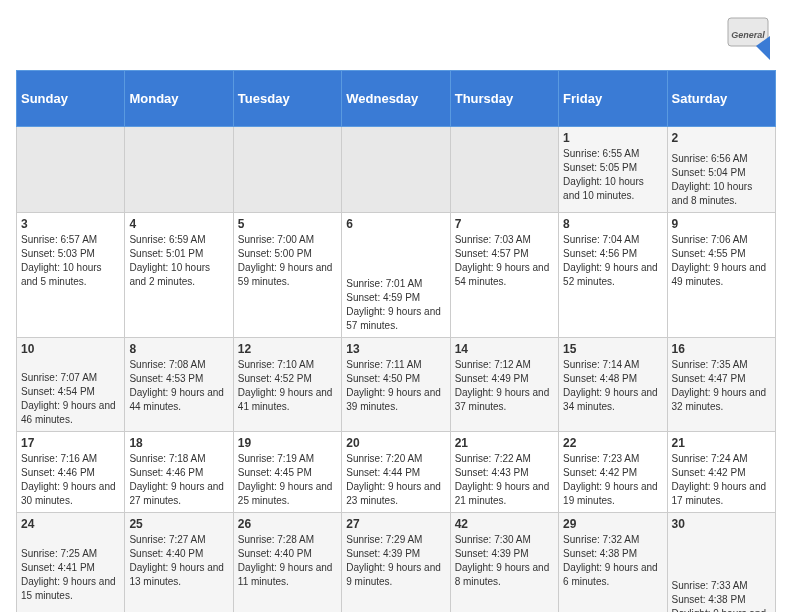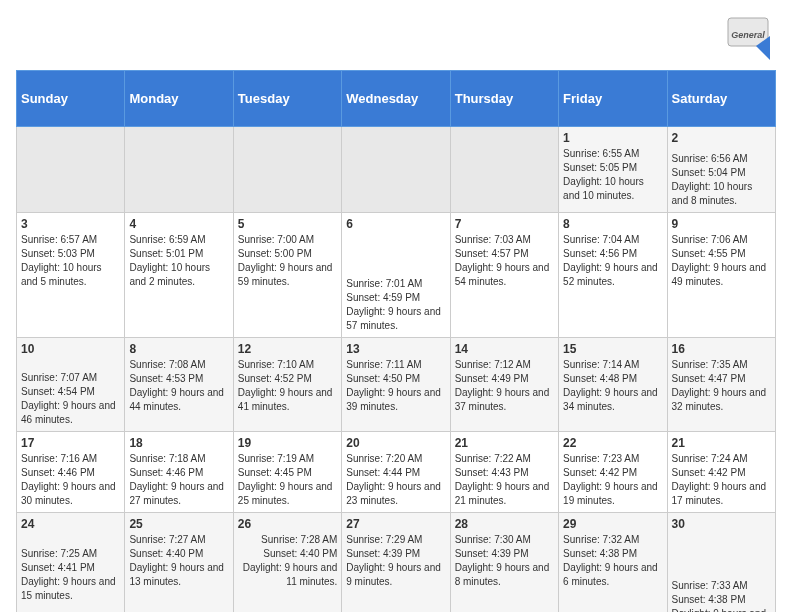--- a/index.html
+++ b/index.html
@@ -281,32 +281,32 @@
 Daylight: 9 hours and 15 minutes.</div>
         </td>
         <td>
           <span class="day-num">25</span>
           <div class="cell-info" style="white-space: pre-line;">Sunrise: 7:27 AM
 Sunset: 4:40 PM
 Daylight: 9 hours and 13 minutes.</div>
         </td>
         <td>
           <span class="day-num">26</span>
-          <div class="cell-info" style="white-space: pre-line; text-align: right;">Sunrise: 7:28 AM
+          <div class="cell-info" style="white-space: pre-line;">Sunrise: 7:28 AM
 Sunset: 4:40 PM
 Daylight: 9 hours and 11 minutes.</div>
         </td>
         <td>
           <span class="day-num">27</span>
           <div class="cell-info" style="white-space: pre-line;">Sunrise: 7:29 AM
 Sunset: 4:39 PM
 Daylight: 9 hours and 9 minutes.</div>
         </td>
         <td>
-          <span class="day-num">28</span>
+          <span class="day-num">42</span>
           <div class="cell-info" style="white-space: pre-line;">Sunrise: 7:30 AM
 Sunset: 4:39 PM
 Daylight: 9 hours and 8 minutes.</div>
         </td>
         <td>
           <span class="day-num">29</span>
           <div class="cell-info" style="white-space: pre-line;">Sunrise: 7:32 AM
 Sunset: 4:38 PM
 Daylight: 9 hours and 6 minutes.</div>
         </td>

